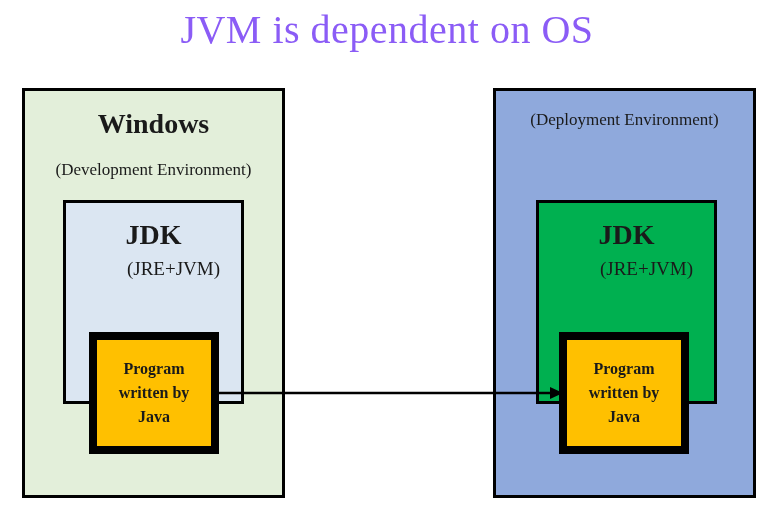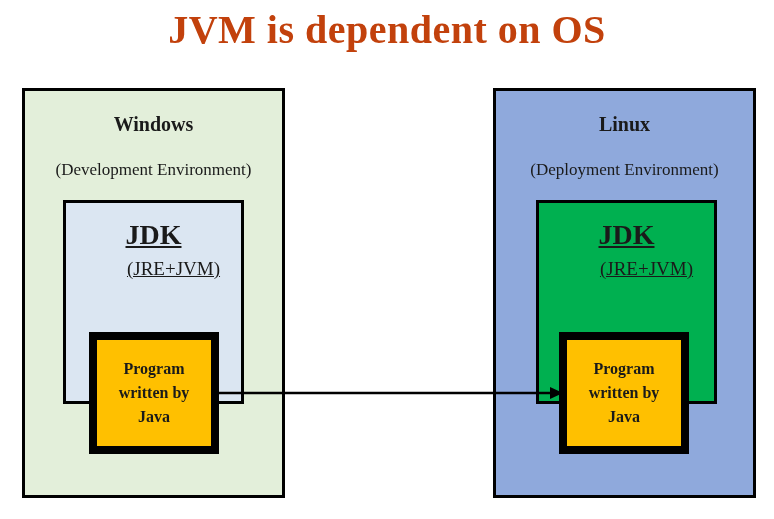--- a/index.html
+++ b/index.html
@@ -13,53 +13,52 @@
     color: #1a1a1a;
     overflow: hidden;
   }
   .diagram-title {
     position: absolute;
     top: 6px;
     left: 0;
     width: 100%;
     text-align: center;
     font-size: 40px;
-    font-weight: bold;
+    font-weight: normal;
     letter-spacing: 0.5px;
-    color: #c2410c;
+    color: #8b5cf6;
   }
   .env-box {
     position: absolute;
     top: 88px;
     width: 263px;
     height: 410px;
     border: 3px solid #000000;
   }
   .env-box.left  { left: 22px; }
   .env-box.right { left: 493px; }
   .env-title {
     margin-top: 16px;
     text-align: center;
-    font-size: 20px;
+    font-size: 28px;
     font-weight: bold;
     line-height: 34px;
   }
   .env-subtitle {
     text-align: center;
     font-size: 17px;
     line-height: 22px;
     margin-top: 18px;
   }
   .jdk-box {
     position: absolute;
     top: 109px;
     width: 181px;
     height: 204px;
     border: 3px solid #000000;
-    text-decoration: underline;
   }
   .env-box.left  .jdk-box { left: 38px; }
   .env-box.right .jdk-box { left: 40px; }
   .jdk-title {
     margin-top: 16px;
     text-align: center;
     font-size: 28px;
     font-weight: bold;
     line-height: 32px;
   }
@@ -114,21 +113,20 @@
 
       <div class="program-box" style="background-color: rgb(255, 192, 0);">
         <div class="program-line">Program</div>
         <div class="program-line">written by</div>
         <div class="program-line">Java</div>
       </div>
     </div>
   </div>
 
   <div class="env-box right" style="background-color: rgb(143, 169, 220);">
-    <div class="env-title">Linux</div>
     <div class="env-subtitle">(Deployment Environment)</div>
 
     <div class="jdk-box" style="background-color: rgb(0, 176, 80);">
       <div class="jdk-title">JDK</div>
       <div class="jdk-subtitle">(JRE+JVM)</div>
 
       <div class="program-box" style="background-color: rgb(255, 192, 0);">
         <div class="program-line">Program</div>
         <div class="program-line">written by</div>
         <div class="program-line">Java</div>

